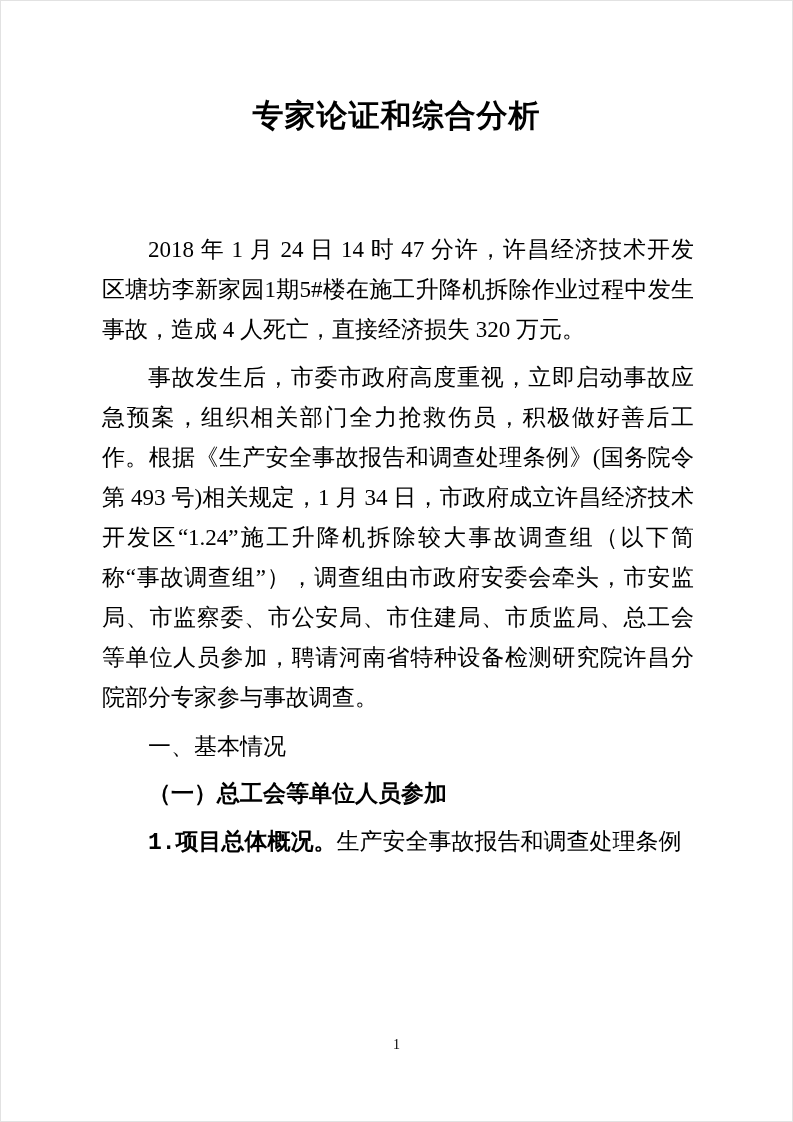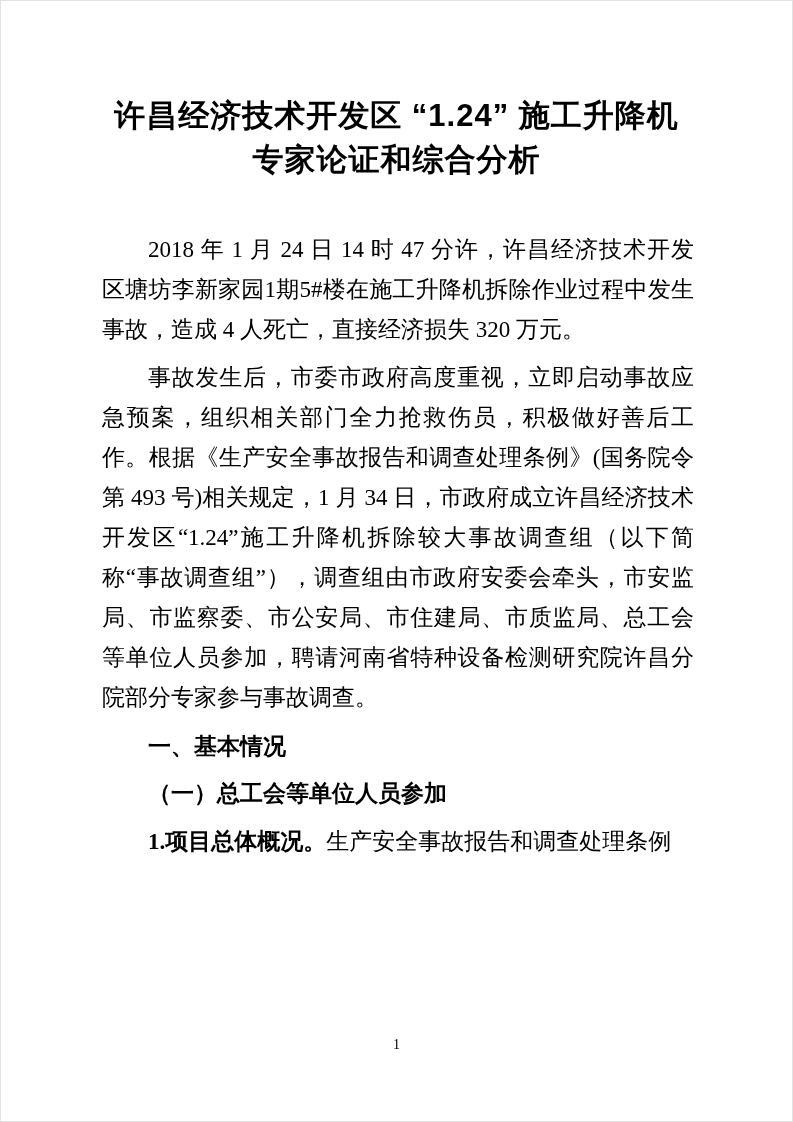--- a/index.html
+++ b/index.html
@@ -39,46 +39,45 @@
     line-height: 40px;
     text-align: justify;
     text-justify: inter-ideograph;
   }
   .doc-body p {
     margin: 8px;
     text-indent: 2em;
   }
   .section-heading {
     font-family: "Liberation Sans", "DejaVu Sans", sans-serif;
-    font-weight: bold;
+    font-weight: normal;
   }
   .subsection-heading {
     font-weight: bold;
   }
   .item-lead {
-    font-family: Liberation Serif, serif;
+    font-family: Liberation Mono, monospace;
     font-weight: bold;
   }
   .page-number {
     position: absolute;
     top: 1034px;
     left: 0;
     width: 100%;
     text-align: center;
     font-size: 14px;
     line-height: 20px;
   }
 </style>
 </head>
 <body>
 
 <div class="page">
 
   <h1 class="title">
-    <span class="title-line">许昌经济技术开发区 “1.24” 施工升降机</span>
     <span class="title-line">专家论证和综合分析</span>
   </h1>
 
   <div class="doc-body">
     <p>2018 年 1 月 24 日 14 时 47 分许，许昌经济技术开发区塘坊李新家园1期5#楼在施工升降机拆除作业过程中发生事故，造成 4 人死亡，直接经济损失 320 万元。</p>
     <p>事故发生后，市委市政府高度重视，立即启动事故应急预案，组织相关部门全力抢救伤员，积极做好善后工作。根据《生产安全事故报告和调查处理条例》(国务院令第 493 号)相关规定，1 月 34 日，市政府成立许昌经济技术开发区“1.24”施工升降机拆除较大事故调查组（以下简称“事故调查组”），调查组由市政府安委会牵头，市安监局、市监察委、市公安局、市住建局、市质监局、总工会等单位人员参加，聘请河南省特种设备检测研究院许昌分院部分专家参与事故调查。</p>
     <p class="section-heading">一、基本情况</p>
     <p class="subsection-heading">（一）总工会等单位人员参加</p>
     <p><strong class="item-lead">1.项目总体概况。</strong><span>生产安全事故报告和调查处理条例</span></p>
   </div>

